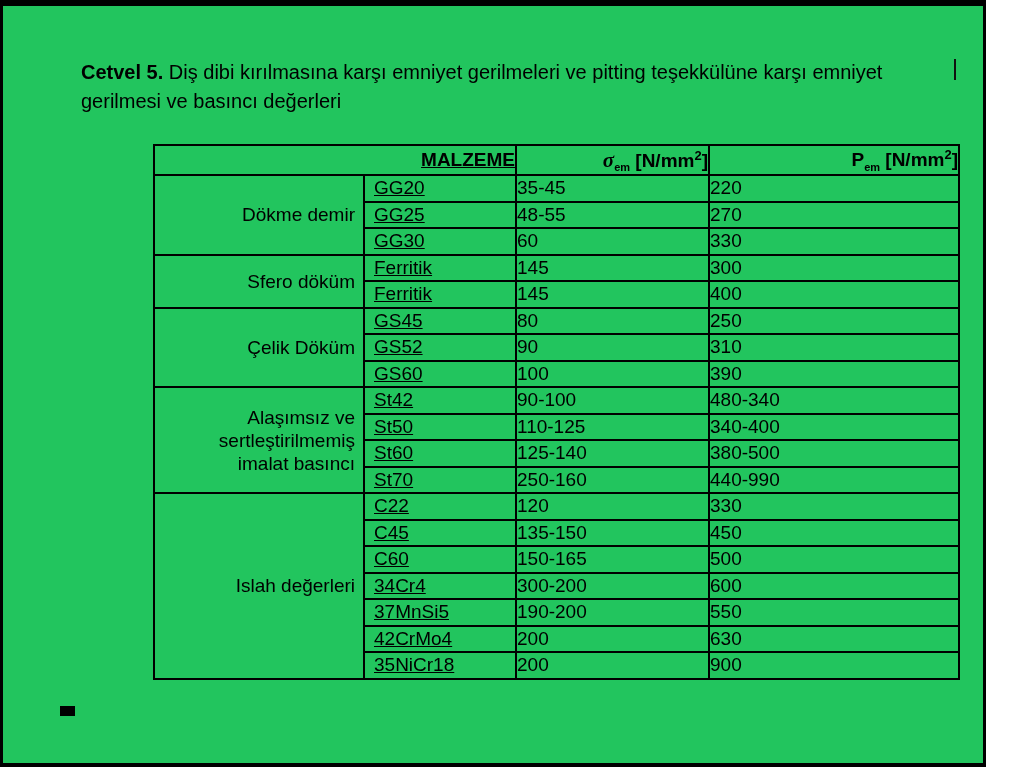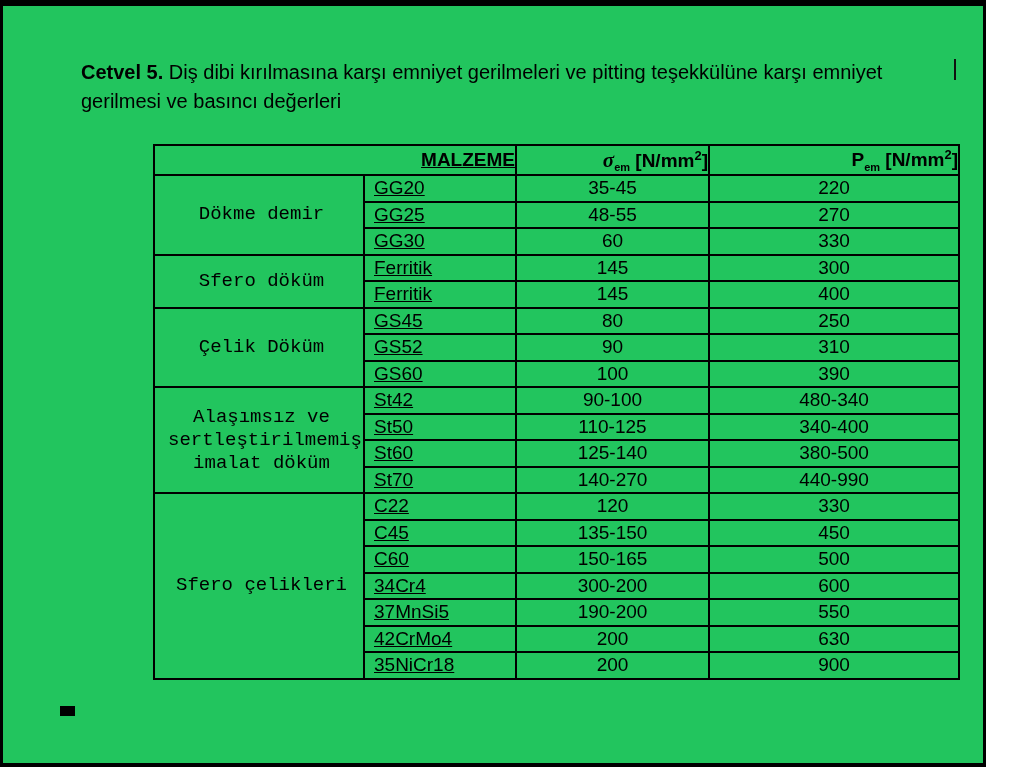--- a/index.html
+++ b/index.html
@@ -64,32 +64,31 @@
     height: 30px;
     font-weight: bold;
     text-align: right;
     vertical-align: middle;
   }
   table.data-table td {
     height: 26.5px;
     vertical-align: middle;
   }
   .group-cell {
-    text-align: center;
+    text-align: right;
     padding-left: 13px !important;
     padding-right: 8px !important;
     line-height: 23px;
-    font-family: Liberation Mono, monospace;
   }
   .mat-cell {
     text-align: left;
     padding-left: 9px !important;
     text-decoration: underline;
   }
-  .num-cell { text-align: center; }
+  .num-cell { text-align: left; }
   .u { text-decoration: underline; }
   sub { font-size: 11px; line-height: 0; margin-top: 40px; }
   sup { font-size: 13px; line-height: 0; }
   .sigma-sym {
     font-family: "Liberation Serif", serif;
     font-style: italic;
     font-size: 21px;
     font-weight: bold;
   }
 </style>
@@ -158,42 +157,42 @@
             <td class="mat-cell">GS52</td>
             <td class="num-cell">90</td>
             <td class="num-cell">310</td>
           </tr>
           <tr>
             <td class="mat-cell">GS60</td>
             <td class="num-cell">100</td>
             <td class="num-cell">390</td>
           </tr>
           <tr>
-            <td class="group-cell" rowspan="4">Alaşımsız ve sertleştirilmemiş imalat döküm</td>
+            <td class="group-cell" rowspan="4">Alaşımsız ve sertleştirilmemiş imalat basıncı</td>
             <td class="mat-cell">St42</td>
             <td class="num-cell">90-100</td>
             <td class="num-cell">480-340</td>
           </tr>
           <tr>
             <td class="mat-cell">St50</td>
             <td class="num-cell">110-125</td>
             <td class="num-cell">340-400</td>
           </tr>
           <tr>
             <td class="mat-cell">St60</td>
             <td class="num-cell">125-140</td>
             <td class="num-cell">380-500</td>
           </tr>
           <tr>
             <td class="mat-cell">St70</td>
-            <td class="num-cell">140-270</td>
+            <td class="num-cell">250-160</td>
             <td class="num-cell">440-990</td>
           </tr>
           <tr>
-            <td class="group-cell" rowspan="7">Sfero çelikleri</td>
+            <td class="group-cell" rowspan="7">Islah değerleri</td>
             <td class="mat-cell">C22</td>
             <td class="num-cell">120</td>
             <td class="num-cell">330</td>
           </tr>
           <tr>
             <td class="mat-cell">C45</td>
             <td class="num-cell">135-150</td>
             <td class="num-cell">450</td>
           </tr>
           <tr>

